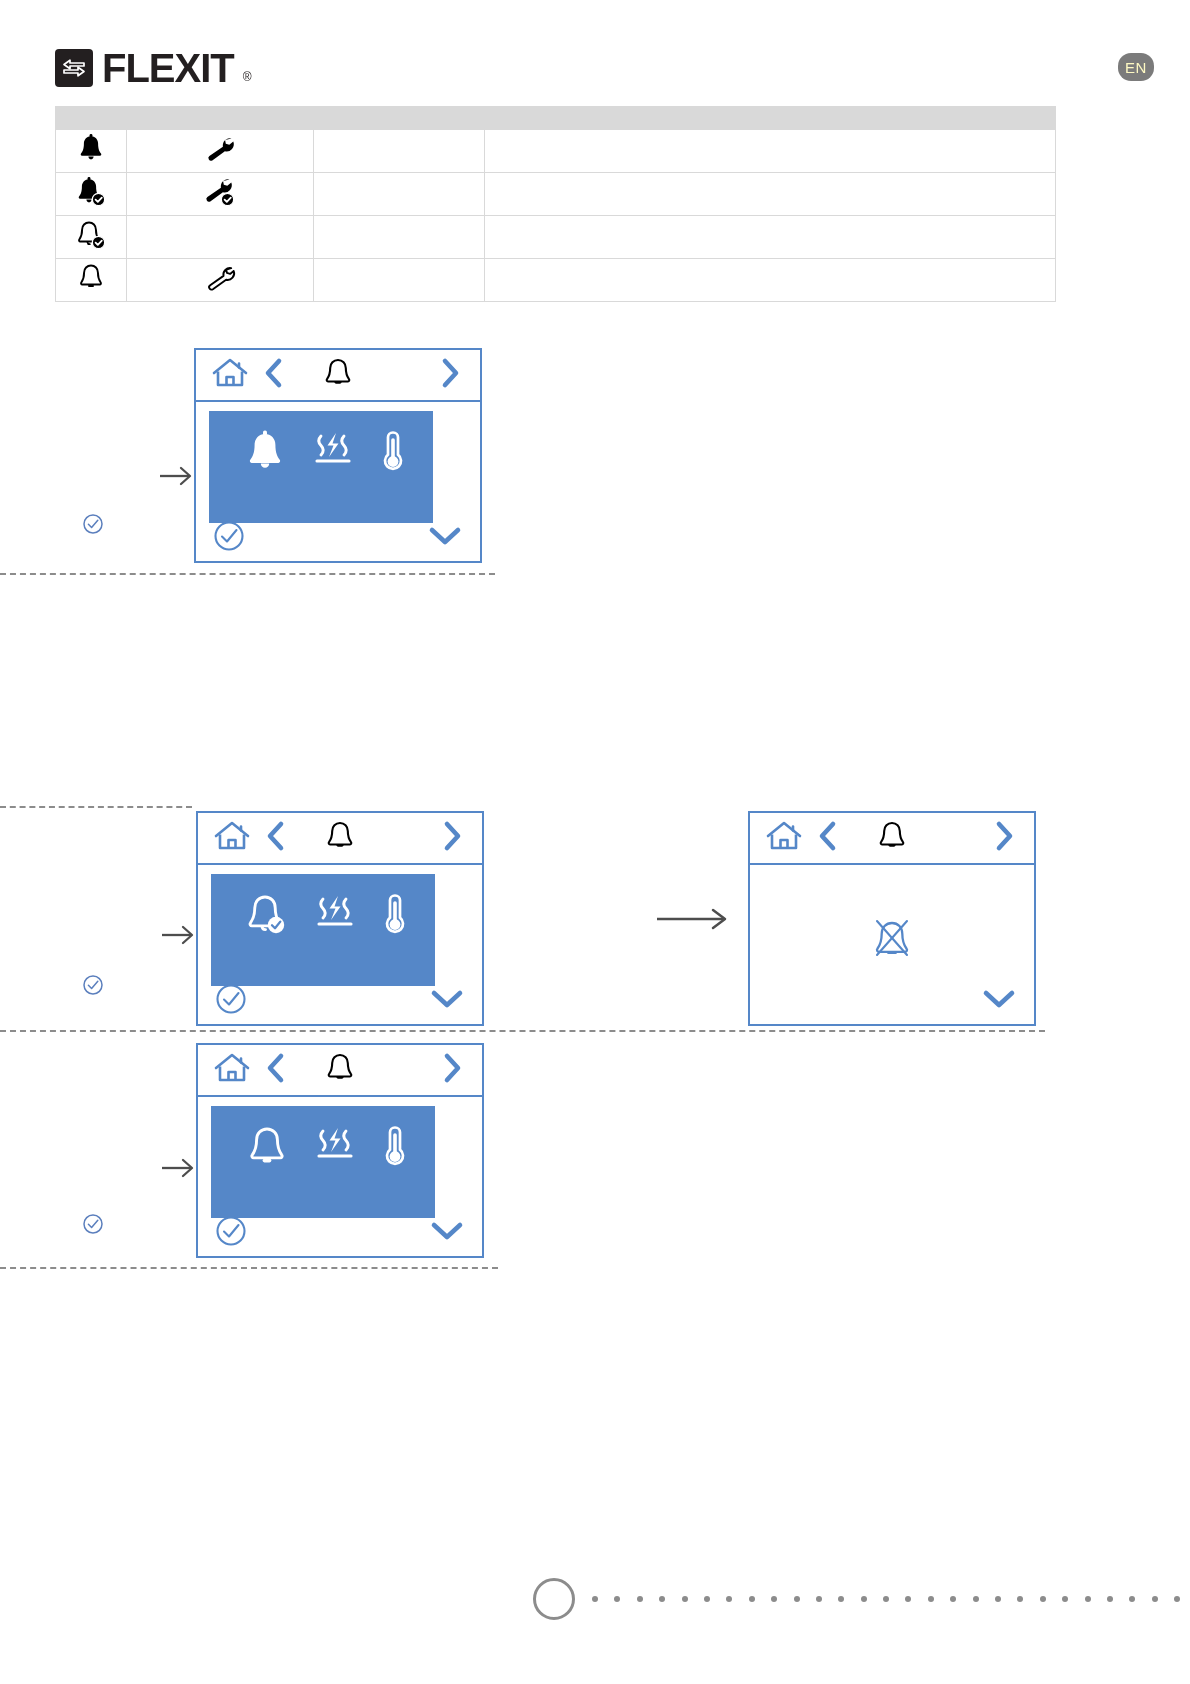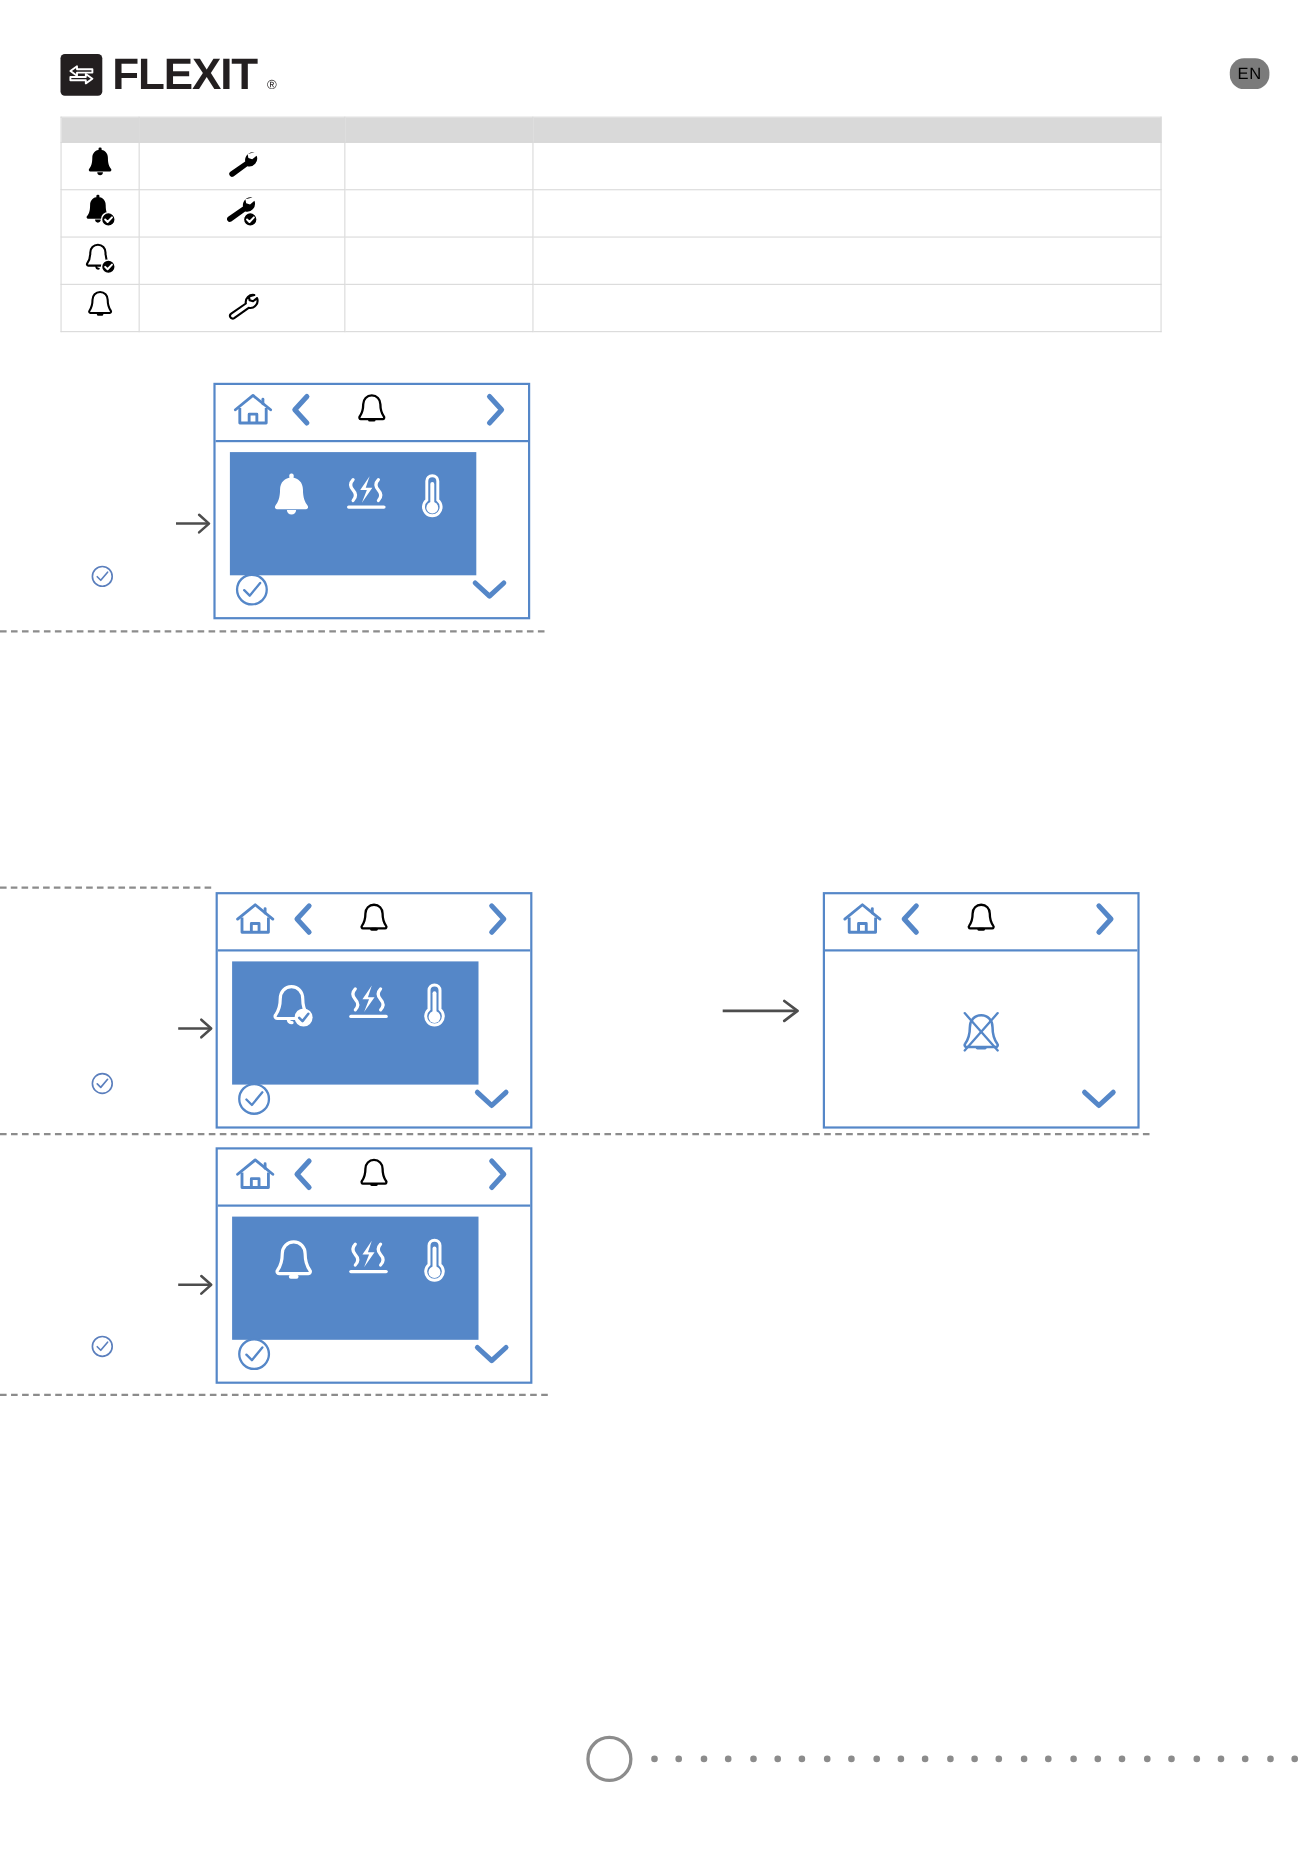--- a/index.html
+++ b/index.html
@@ -55,21 +55,21 @@
     padding-bottom: 4px;
   }
   .lang-badge {
     position: absolute;
     right: 47px;
     top: 53px;
     width: 36px;
     height: 28px;
     background: #7b7b7b;
     border-radius: 13px;
-    color: #000000;
+    color: #fef9c3;
     font-size: 15px;
     display: flex;
     align-items: center;
     justify-content: center;
     letter-spacing: 0.5px;
   }
 
   
   .icon-table {
     position: absolute;

